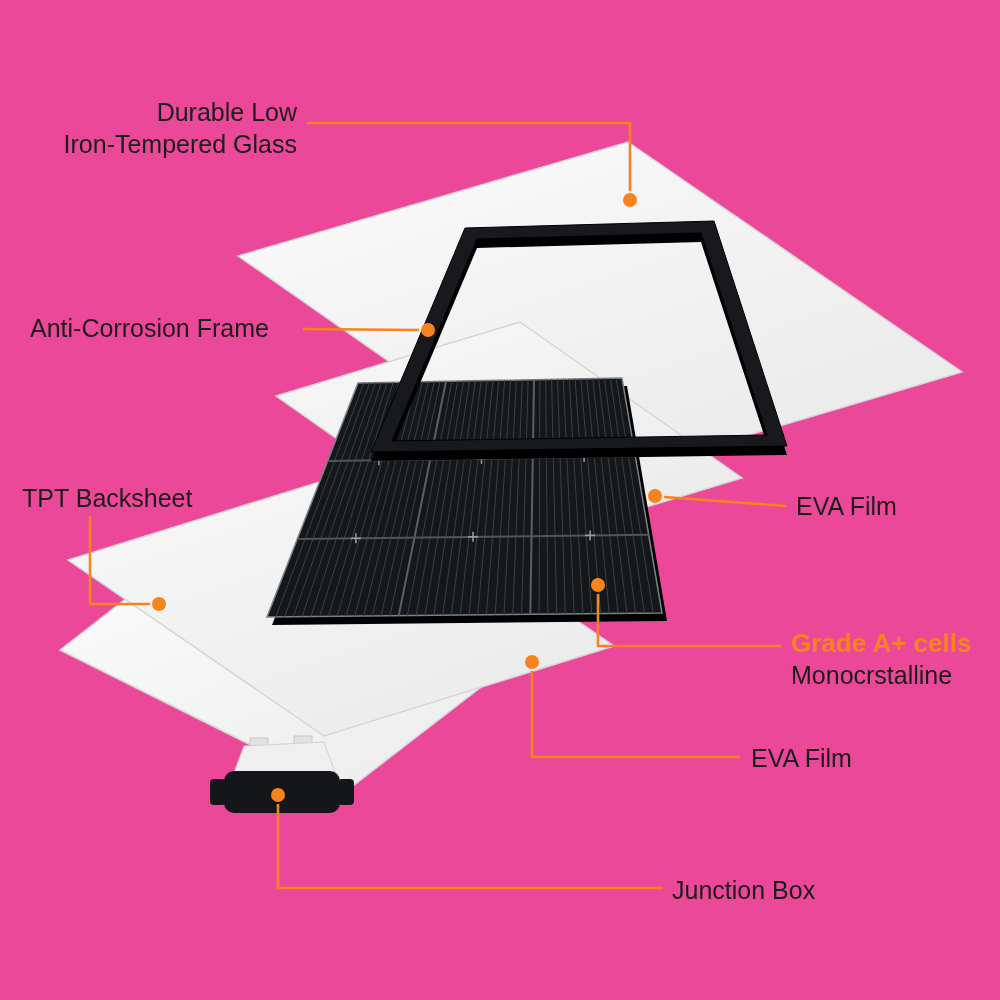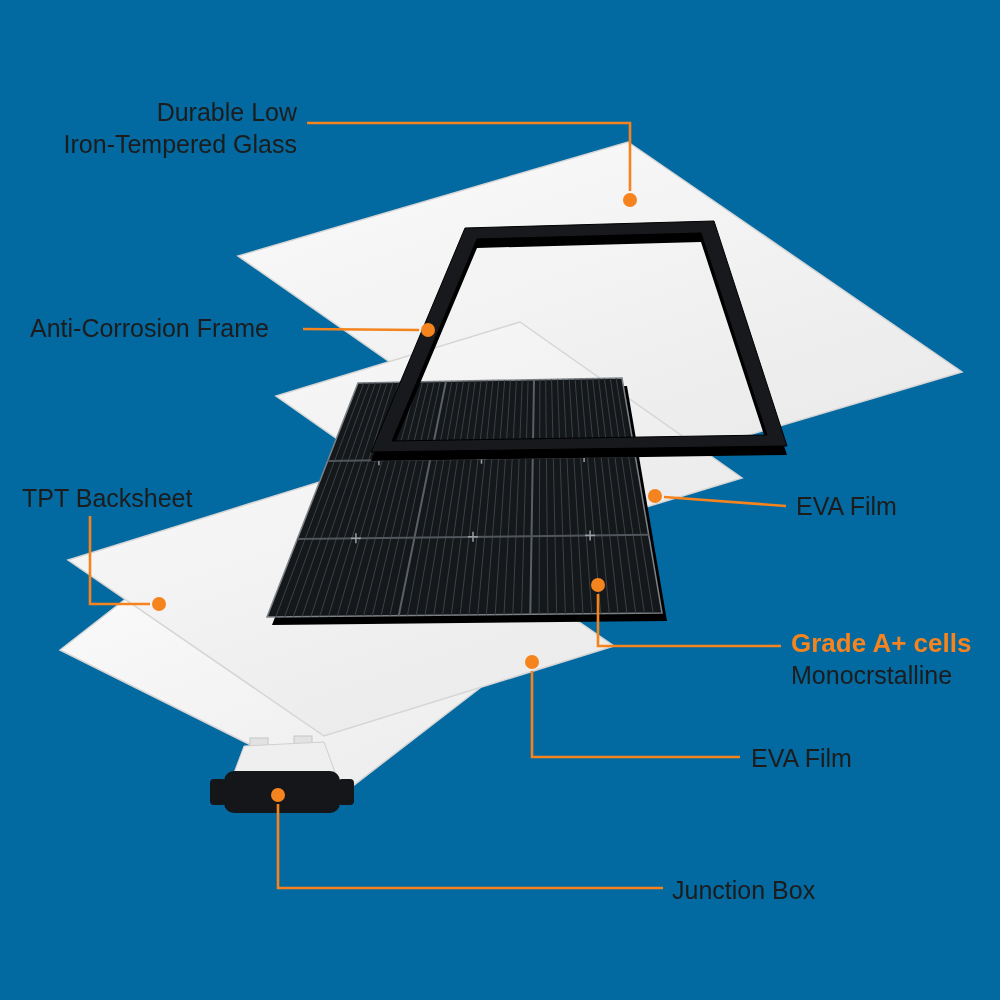--- a/index.html
+++ b/index.html
@@ -1,17 +1,17 @@
 <!DOCTYPE html>
 <html style="--accent: #F5831E; --panel: #15181B; --sheet: #F4F4F4;"><head>
 <meta charset="utf-8">
 <title>Solar Panel Exploded Diagram</title>
 <style>
   html,body{margin:0;padding:0;background:#ffffff;}
-  .stage{position:relative;width:1000px;height:1000px;background:#0369a1;overflow:hidden;
+  .stage{position:relative;width:1000px;height:1000px;background:#ec4899;overflow:hidden;
          font-family:"Liberation Sans",sans-serif;}
   svg{display:block;}
   svg text{font-family:"Liberation Sans",sans-serif;fill:#1c1c1c;font-size:25px;}
   .label-accent{fill:var(--accent,#F5831E);font-weight:bold;font-size:26px;}
   .c-line{stroke:var(--accent,#F5831E);stroke-width:2.6;fill:none;}
   .c-dot{fill:var(--accent,#F5831E);}
   .sheet{stroke:#d5d5d5;stroke-width:1.5;}
 </style>
 </head>
 <body>

